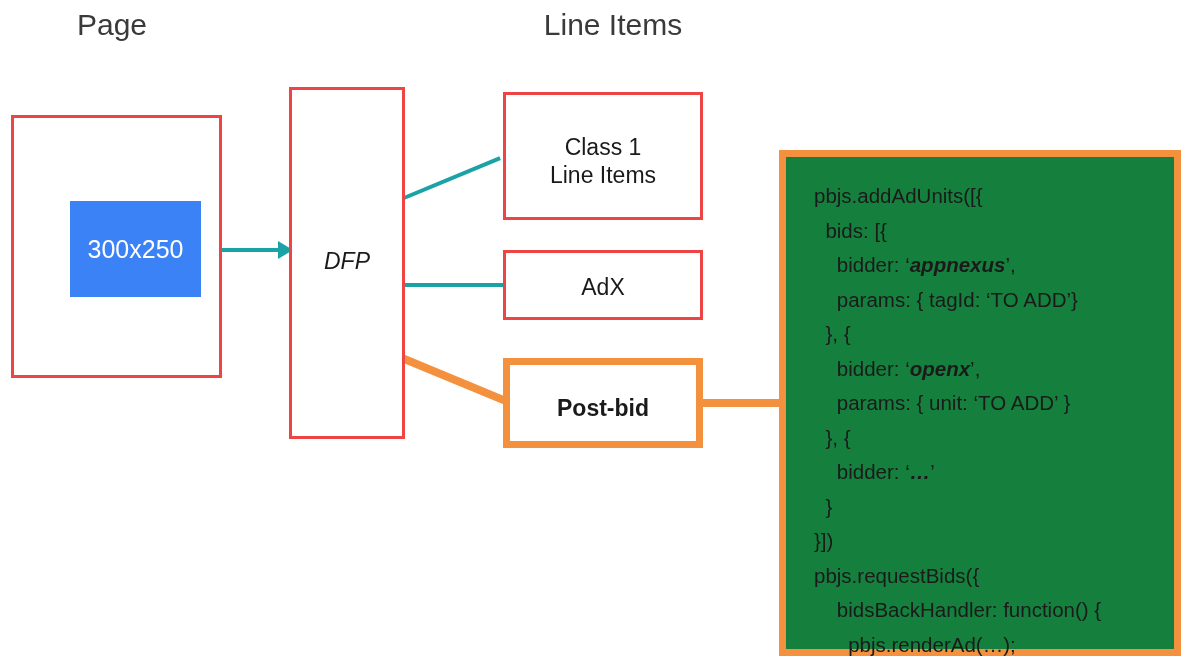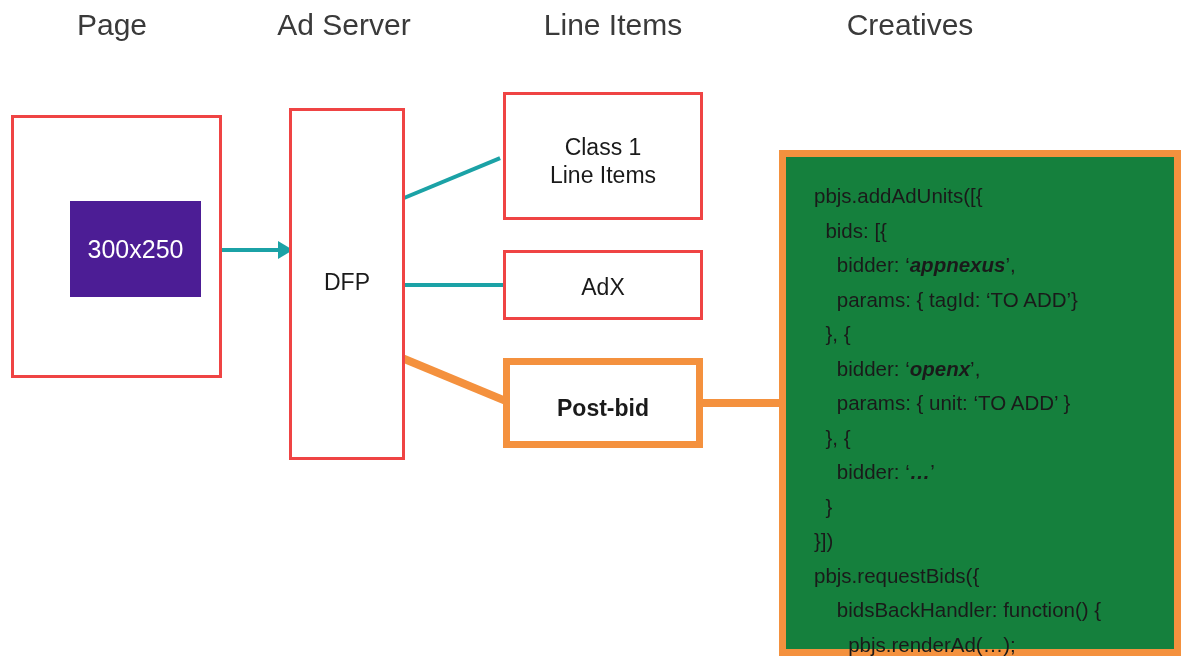--- a/index.html
+++ b/index.html
@@ -54,21 +54,21 @@
     line-height: 1.22;
     white-space: pre-line;
   }
   .box-label.bold {
     font-weight: bold;
   }
 
   
   #creative-block {
     position: absolute;
-    background: #4c1d95;
+    background: #3b82f6;
     display: flex;
     align-items: center;
     justify-content: center;
   }
   #creative-block .lbl {
     color: #ffffff;
     font-size: 25px;
   }
 
   
@@ -111,23 +111,21 @@
   }
 
   svg.arrowhead { position: absolute; overflow: visible; }
 </style>
 </head>
 <body>
 
 <div id="canvas">
 
   <div class="col-header" style="left:112px; top:8px;">Page</div>
-  <div class="col-header" style="left:344px; top:8px;">Ad Server</div>
   <div class="col-header" style="left:613px; top:8px;">Line Items</div>
-  <div class="col-header" style="left:910px; top:8px;">Creatives</div>
 
   <div class="conn" style="left:200px; top:248px; width:82px; height:4px;"></div>
   <svg class="arrowhead" style="left:278px; top:240px; width:16px; height:20px;" viewBox="0 0 16 20">
     <polygon points="0,1 15,10 0,19" fill="#1ba2a6"></polygon>
   </svg>
 
   <div class="diag" style="left:404px; top:196px; width:104px; height:4px; background:#1ba2a6;
               transform: rotate(-22.5deg);"></div>
 
   <div class="conn" style="left:404px; top:283px; width:102px; height:4px;"></div>
@@ -136,21 +134,21 @@
               transform: rotate(22.5deg);"></div>
 
   <div class="conn-orange" style="left:700px; top:399px; width:88px; height:8px;"></div>
 
   <div class="box box-teal" style="left:11px; top:115px; width:211px; height:263px;"></div>
 
   <div id="creative-block" style="left:70px; top:201px; width:131px; height:96px;">
     <span class="lbl">300x250</span>
   </div>
 
-  <div class="box box-teal" style="left:289px; top:108px; width:116px; height:352px;">
+  <div class="box box-teal" style="left:289px; top:87px; width:116px; height:352px;font-style:italic;">
     <div class="box-label" style="top:calc(50% - 16px);">DFP</div>
   </div>
 
   <div class="box box-teal" style="left:503px; top:92px; width:200px; height:128px;">
     <div class="box-label" style="top:38px;">Class 1
 Line Items</div>
   </div>
 
   <div class="box box-orange-thick" style="left:503px; top:358px; width:200px; height:90px;">
     <div class="box-label bold" style="top:29px;">Post-bid</div>

